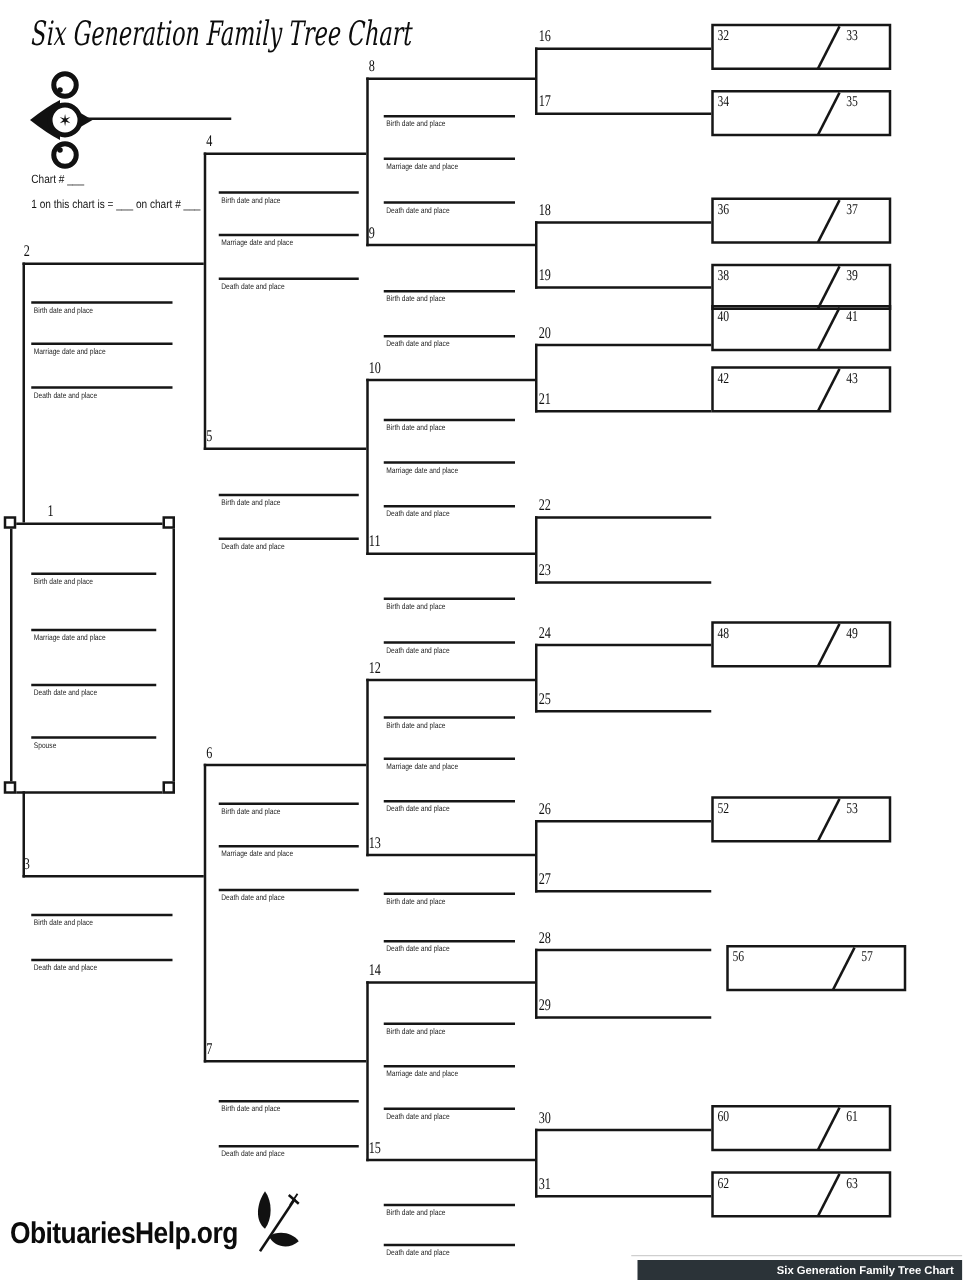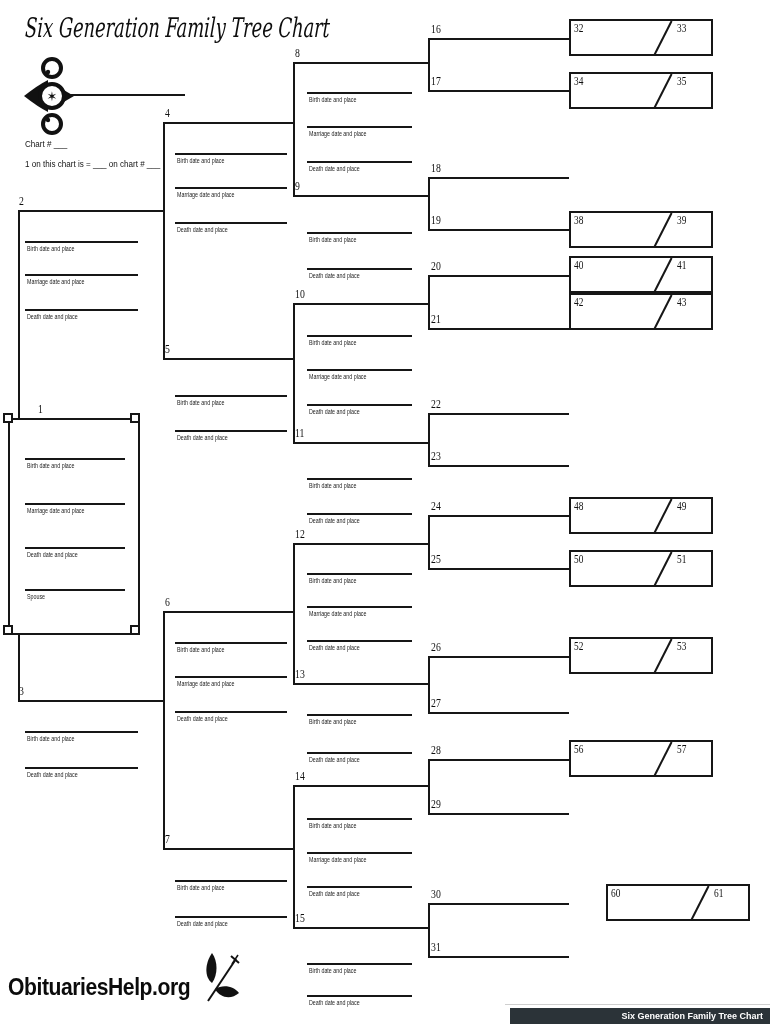--- a/index.html
+++ b/index.html
@@ -239,59 +239,64 @@
   <div class="gbox" style="top:19px;">
     <div class="bn" style="left:3px;top:1px;">32</div>
     <div class="gslash"></div>
     <div class="bn" style="left:106px;top:1px;">33</div>
   </div>
   <div class="gbox" style="top:72px;">
     <div class="bn" style="left:3px;top:1px;">34</div>
     <div class="gslash"></div>
     <div class="bn" style="left:106px;top:1px;">35</div>
   </div>
+  <div class="gbox" style="top:158px;">
+    <div class="bn" style="left:3px;top:1px;">36</div>
+    <div class="gslash"></div>
+    <div class="bn" style="left:106px;top:1px;">37</div>
+  </div>
   <div class="gbox" style="top:211px;">
     <div class="bn" style="left:3px;top:1px;">38</div>
     <div class="gslash"></div>
     <div class="bn" style="left:106px;top:1px;">39</div>
   </div>
-  <div class="gbox" style="top:256px;">
+  <div class="gbox" style="top:244px;">
     <div class="bn" style="left:3px;top:1px;">40</div>
     <div class="gslash"></div>
     <div class="bn" style="left:106px;top:1px;">41</div>
   </div>
   <div class="gbox" style="top:293px;">
     <div class="bn" style="left:3px;top:1px;">42</div>
     <div class="gslash"></div>
     <div class="bn" style="left:106px;top:1px;">43</div>
   </div>
   <div class="gbox" style="top:497px;">
     <div class="bn" style="left:3px;top:1px;">48</div>
     <div class="gslash"></div>
     <div class="bn" style="left:106px;top:1px;">49</div>
   </div>
-  <div class="gbox" style="top:550px;">
-    <div class="bn" style="left:3px;top:1px;">50</div>
-    <div class="gslash"></div>
-    <div class="bn" style="left:106px;top:1px;">51</div>
-  </div>
   <div class="gbox" style="top:637px;">
     <div class="bn" style="left:3px;top:1px;">52</div>
     <div class="gslash"></div>
     <div class="bn" style="left:106px;top:1px;">53</div>
   </div>
-  <div class="gbox" style="top:740px;">
+  <div class="gbox" style="top:756px;margin-left:12px;">
     <div class="bn" style="left:3px;top:1px;">56</div>
     <div class="gslash"></div>
     <div class="bn" style="left:106px;top:1px;">57</div>
   </div>
-  <div class="gbox" style="top:884px;margin-left:37px;">
+  <div class="gbox" style="top:884px;">
     <div class="bn" style="left:3px;top:1px;">60</div>
     <div class="gslash"></div>
     <div class="bn" style="left:106px;top:1px;">61</div>
+  </div>
+  <div class="gbox" style="top:937px;">
+    <div class="bn" style="left:3px;top:1px;">62</div>
+    <div class="gslash"></div>
+    <div class="bn" style="left:106px;top:1px;">63</div>
   </div>
 
   <div class="logo">ObituariesHelp.org</div>
   <div style="position:absolute;left:196px;top:950px;">
     <svg width="50" height="54" viewBox="0 0 50 54">
       <path d="M16 3 C9 13 8 27 16 33 C22 25 22 11 16 3 Z" fill="#111"></path>
       <path d="M19 39 C27 34 38 36 43 43 C35 50 24 48 19 39 Z" fill="#111"></path>
       <line x1="12" y1="51" x2="40" y2="9" stroke="#111" stroke-width="2"></line>
       <line x1="35" y1="6" x2="43" y2="13" stroke="#111" stroke-width="2"></line>
       <line x1="42" y1="5" x2="36" y2="14" stroke="#111" stroke-width="1.5"></line>

